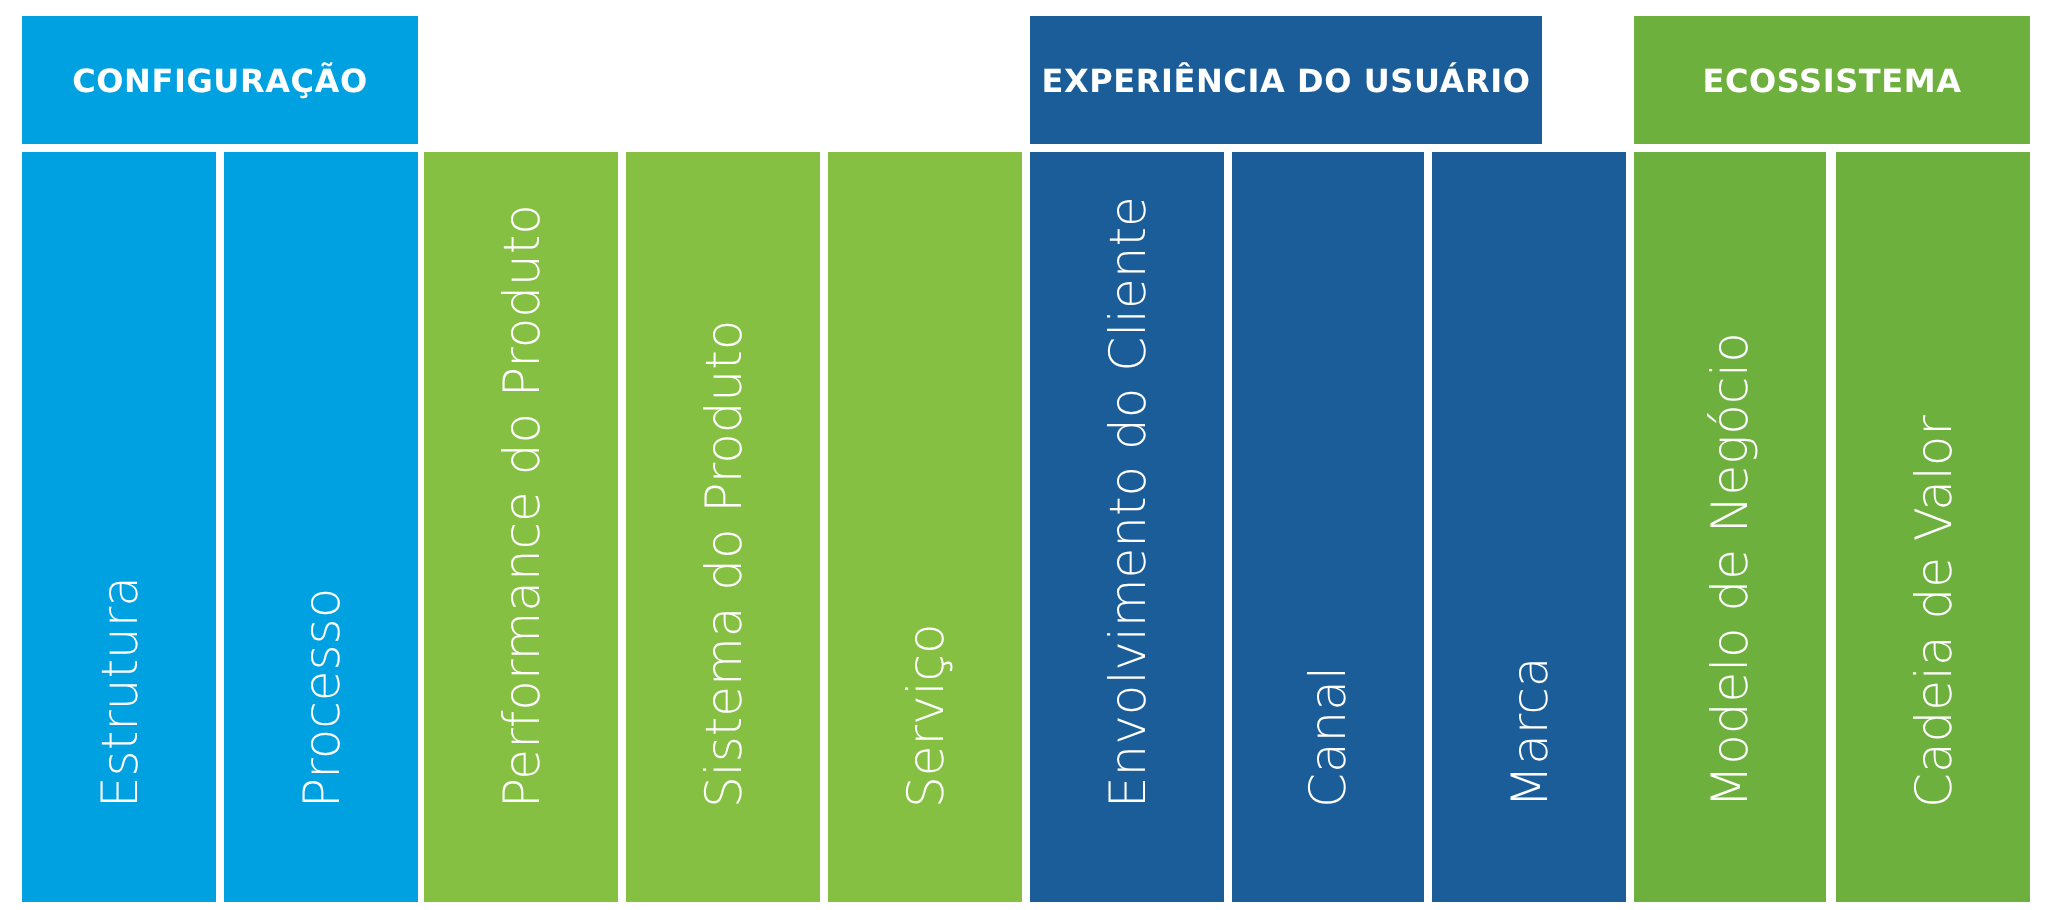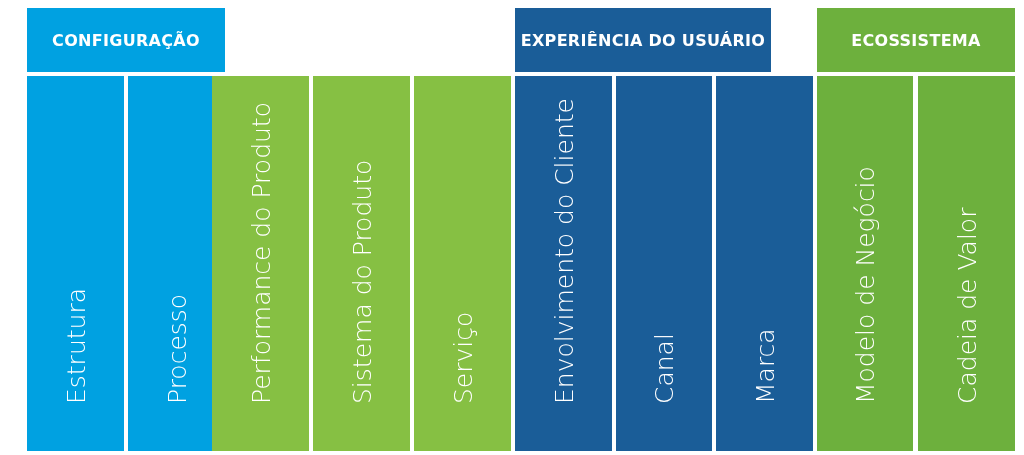--- a/index.html
+++ b/index.html
@@ -19,21 +19,21 @@
   .c-config { background:#00a1e1; }
   .c-oferta { background:#86c043; }
   .c-ux     { background:#1a5d98; }
   .c-eco    { background:#6db03d; }
 </style>
 </head>
 <body>
 
 <div class="grid">
 
-  <div class="group" style="left:0; width:198px;margin-left:16px;">
+  <div class="group" style="left:0; width:198px;">
     <div class="group-header c-config">CONFIGURAÇÃO</div>
     <div class="col c-config" style="left:0; width:97px;">
       <span class="col-label">Estrutura</span>
     </div>
     <div class="col c-config" style="left:101px; width:97px;">
       <span class="col-label">Processo</span>
     </div>
   </div>
 
   <div class="group" style="left:201px; width:299px;">

